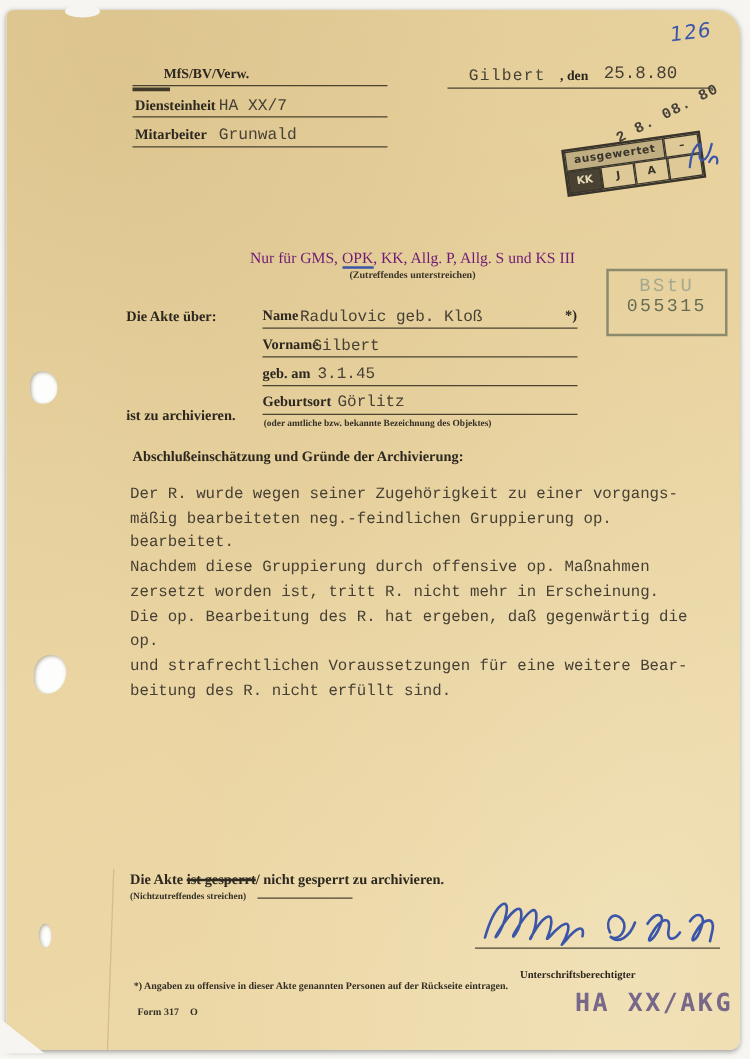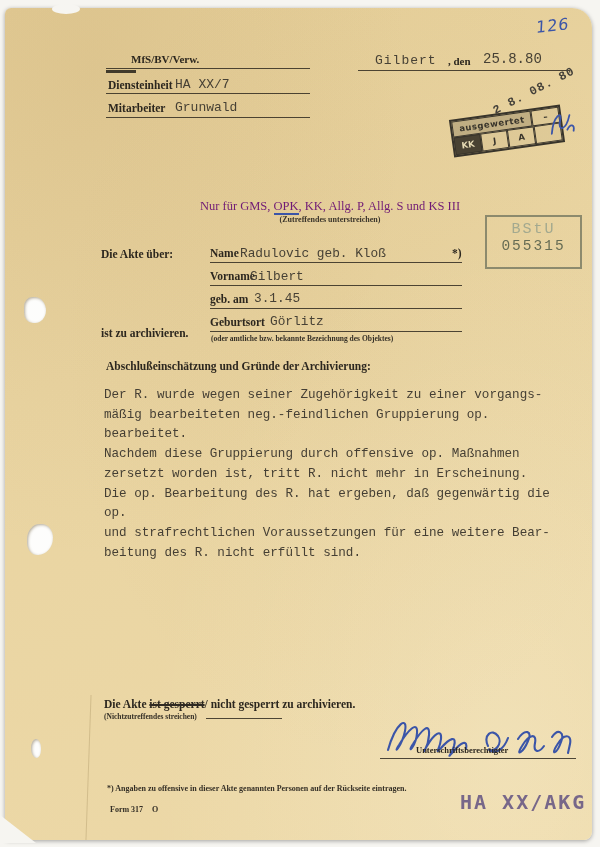--- a/index.html
+++ b/index.html
@@ -161,20 +161,20 @@
     <span>Die Akte </span><span class="struck">ist gesperrt</span><span>/</span><span> nicht gesperrt zu archivieren.</span>
   </div>
   <div class="abs smallprint" style="left:104px;top:712px;">(Nichtzutreffendes streichen)</div>
   <div class="rule" style="left:206px;top:718px;width:76px;"></div>
 
   <svg class="abs" style="left:376px;top:708px;" width="208" height="58">
     <path d="M12,42 C20,14 32,8 29,23 C26,38 16,48 23,37 C32,22 42,12 41,25 C40,39 30,47 37,36 C46,21 54,14 53,27 C52,41 44,49 51,38 C58,26 66,20 65,31 C64,41 58,47 65,40 C74,30 81,27 78,38 C75,48 70,51 77,44 C85,34 92,31 90,41" fill="none" stroke="#3b55a8" stroke-width="2.1" stroke-linecap="round"></path>
     <path d="M112,38 C107,27 116,20 122,28 C127,35 119,46 112,41 C119,48 128,41 132,30 M142,31 C149,20 157,23 152,33 C147,45 139,49 146,38 C153,26 161,25 159,35 C157,45 163,45 168,38 M176,29 C182,20 189,24 185,34 C181,46 174,48 181,37 C188,25 196,26 194,36 L192,45" fill="none" stroke="#3b55a8" stroke-width="2.1" stroke-linecap="round"></path>
   </svg>
   <div class="rule" style="left:380px;top:758px;width:196px;border-top-width:1.6px;"></div>
-  <div class="abs sig-label" style="left:416px;top:745px;">Unterschriftsberechtigter</div>
+  <div class="abs sig-label" style="left:416px;top:774px;">Unterschriftsberechtigter</div>
 
   <div class="abs smallprint" style="left:107px;top:784px;font-size:8px;">*) Angaben zu offensive in dieser Akte genannten Personen auf der Rückseite eintragen.</div>
   <div class="abs smallprint" style="left:110px;top:805px;font-size:8px;">Form 317</div>
   <div class="abs smallprint" style="left:152px;top:805px;font-size:8px;">O</div>
   <div class="abs dept-stamp">HA XX/AKG</div>
 
 </div>
 
 </body></html>

